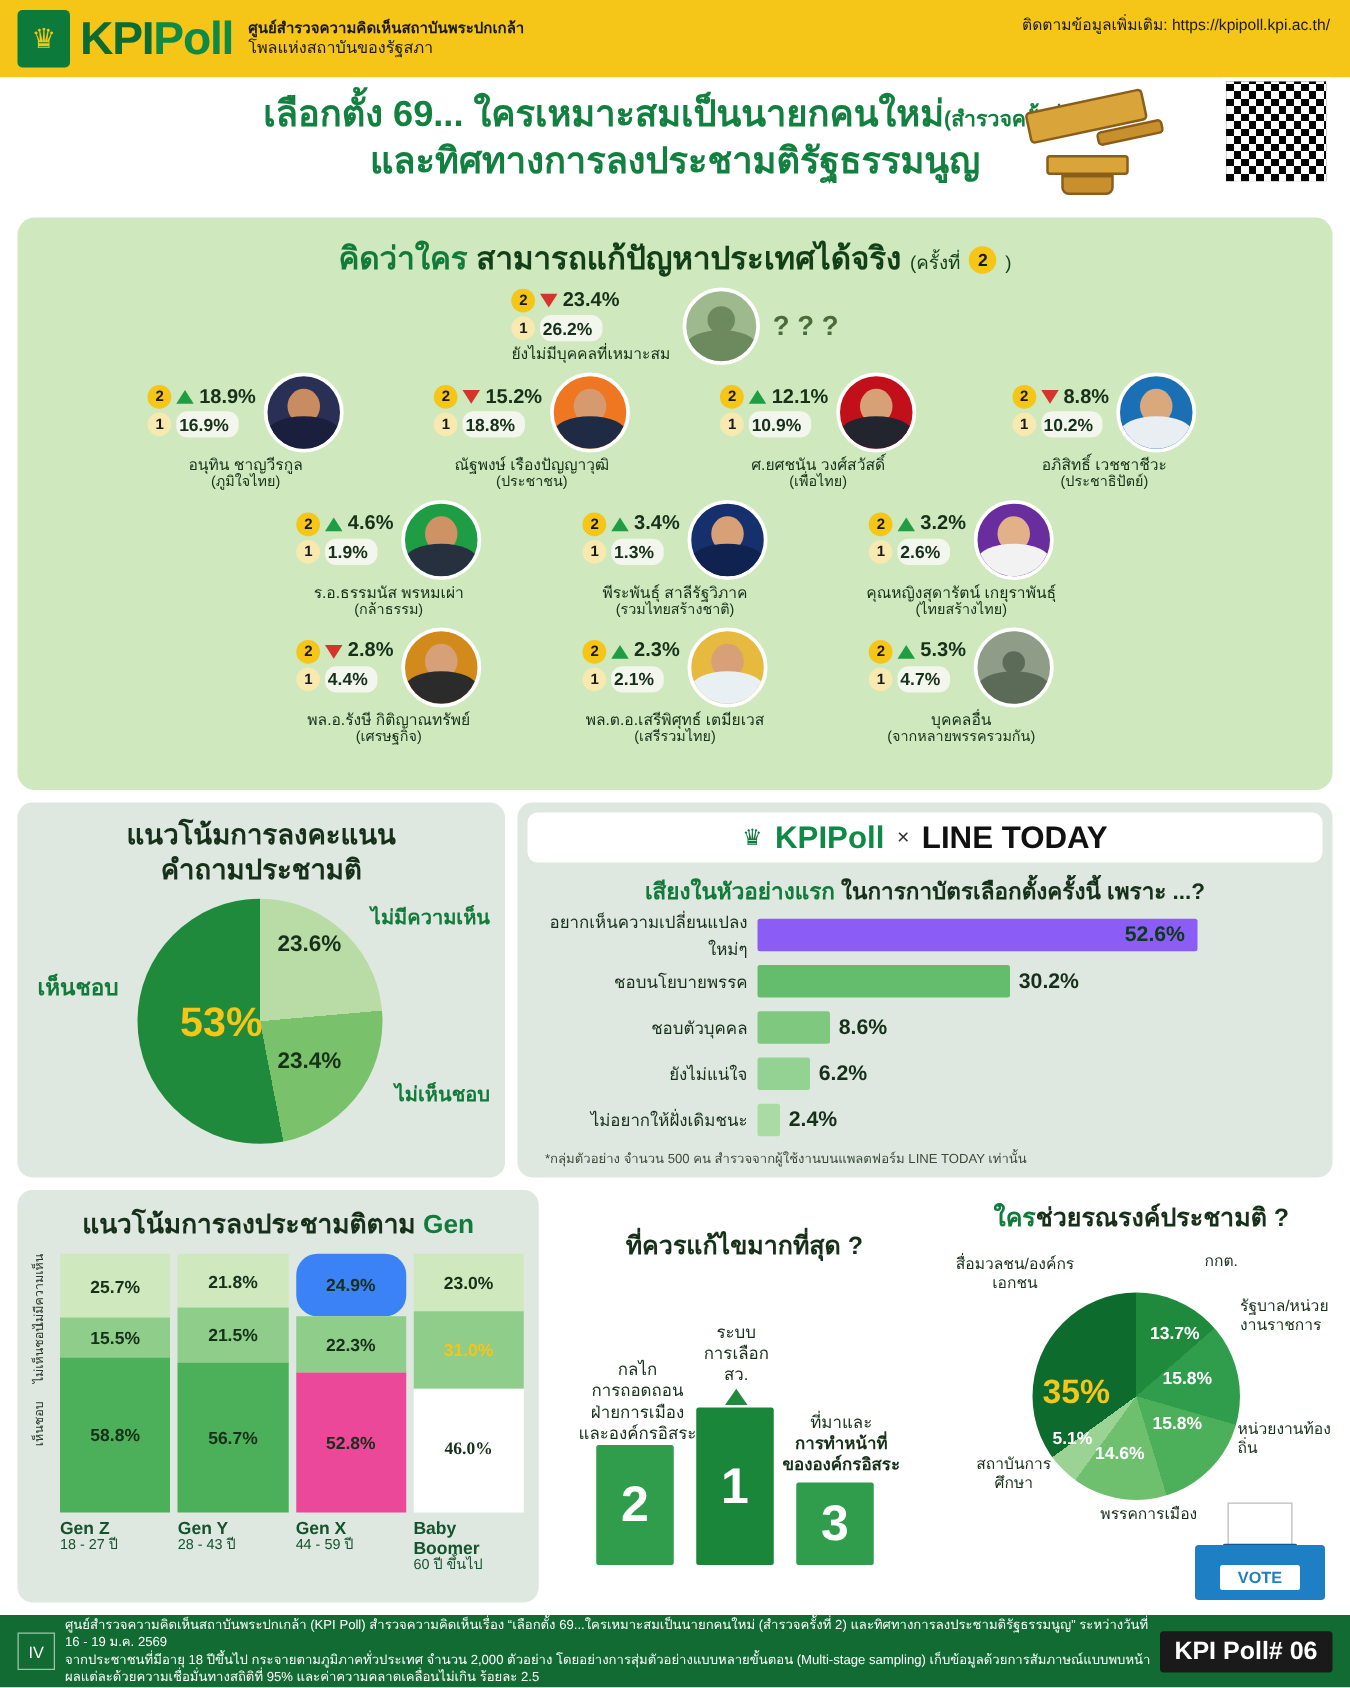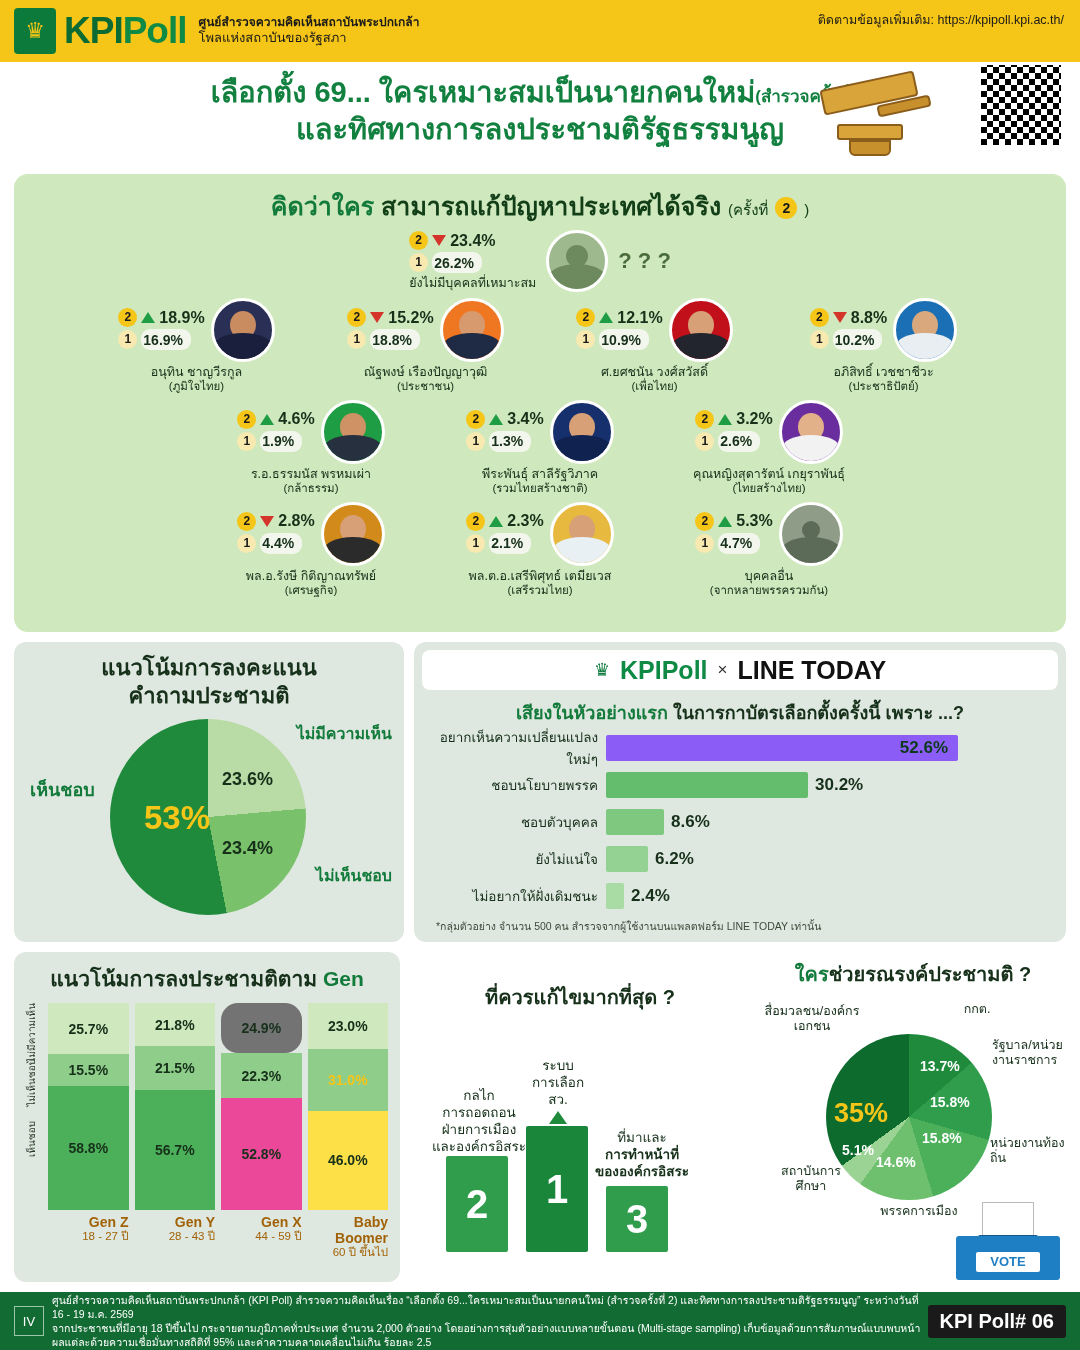--- a/index.html
+++ b/index.html
@@ -214,40 +214,40 @@
   .bar-row { display: flex; align-items: center; height: 30px; margin-bottom: 7px; }
   .bar-label { width: 176px; text-align: right; font-size: 13.5px; color: #16301a; padding-right: 8px; }
   .bar { height: 26px; border-radius: 2px; position: relative; }
   .bar-val { font-size: 17px; font-weight: bold; color: #16301a; margin-left: 7px; }
   .bar-val.inside { position: absolute; right: 10px; top: 3px; margin: 0; color: #0c3a1c; }
   .footnote { font-size: 10.5px; color: #3a4a3a; margin-top: 6px; padding-left: 14px; }
 
   
   .sec3 { display: flex; gap: 10px; margin: 10px 14px 0 14px; height: 330px; }
   .gen-card {
-    width: 386px; background: #dfe8e0; border-radius: 12px; padding: 10px 8px;
+    width: 417px; background: #dfe8e0; border-radius: 12px; padding: 10px 8px;
   }
   .gen-card h3 { text-align: center; font-size: 21px; color: #16301a; }
   .gen-card h3 .grn { color: #127a3a; }
   .stack-area { display: flex; gap: 6px; padding: 8px 4px 0 26px; position: relative; height: 215px; }
   .axis-labels {
     position: absolute; left: 2px; top: 8px; height: 205px; width: 22px;
     font-size: 10px; color: #2a3a2a;
   }
   .axis-labels span {
     position: absolute; writing-mode: vertical-rl; transform: rotate(180deg);
     white-space: nowrap;
   }
   .stack-col { flex: 1; display: flex; flex-direction: column; }
   .seg {
     display: flex; align-items: center; justify-content: center;
     font-size: 14px; font-weight: bold; color: #16301a;
   }
   .gen-names { display: flex; gap: 6px; padding: 4px 4px 0 26px; }
-  .gen-name { flex: 1; text-align: right; font-size: 14px; font-weight: bold; color: #a16207; line-height: 1.15; }
+  .gen-name { flex: 1; text-align: left; font-size: 14px; font-weight: bold; color: #14532d; line-height: 1.15; }
   .gen-name .age { display: block; font-size: 11.5px; font-weight: normal; }
 
   .mid-card { flex: 1; padding: 6px 4px; position: relative; }
   .mid-card h3 { text-align: center; font-size: 20px; color: #16301a; line-height: 1.3; }
   .mid-card h3 .grn { color: #127a3a; }
   .podium-wrap { position: relative; height: 250px; margin-top: 4px; }
   .podium {
     position: absolute; bottom: 12px;
     background: #1f8a3c; border-radius: 2px;
     color: #fff; font-size: 40px; font-weight: bold;
@@ -596,21 +596,21 @@
 
   <div class="pie-card">
     <h3>
       <span>แนวโน้มการลงคะแนน</span><br>
       <span>คำถามประชามติ</span>
     </h3>
     <div class="pie-wrap">
       <div style="position:absolute;left:84px;top:6px;width:196px;height:196px;border-radius:50%;
                   background:conic-gradient(#b9dba6 0deg 85deg,#79c16a 85deg 169deg,#1f8a3c 169deg 360deg);"></div>
       <div class="p-big" style="left:118px;top:86px;font-size:33px;">53%</div>
-      <div style="position:absolute;left:196px;top:56px;font-size:18px;font-weight:bold;color:#16301a;">23.6%</div>
+      <div style="position:absolute;left:196px;top:32px;font-size:18px;font-weight:bold;color:#16301a;">23.6%</div>
       <div style="position:absolute;left:196px;top:125px;font-size:18px;font-weight:bold;color:#16301a;">23.4%</div>
       <div style="position:absolute;left:4px;top:62px;font-size:18px;color:#127a3a;font-weight:bold;">เห็นชอบ</div>
       <div style="position:absolute;right:0;top:8px;font-size:16px;color:#127a3a;font-weight:bold;">ไม่มีความเห็น</div>
       <div style="position:absolute;right:0;top:150px;font-size:16px;color:#127a3a;font-weight:bold;">ไม่เห็นชอบ</div>
     </div>
   </div>
 
   <div class="line-card">
     <div class="line-head">
       <span style="color:#0b7a3b;font-size:18px;">♛</span>
@@ -670,28 +670,28 @@
         <div class="seg" style="height:53px;background:#cfe8bd;">25.7%</div>
         <div class="seg" style="height:33px;background:#8fcd8b;">15.5%</div>
         <div class="seg" style="height:129px;background:#4cb05a;">58.8%</div>
       </div>
       <div class="stack-col">
         <div class="seg" style="height:45px;background:#cfe8bd;">21.8%</div>
         <div class="seg" style="height:45px;background:#8fcd8b;">21.5%</div>
         <div class="seg" style="height:125px;background:#4cb05a;">56.7%</div>
       </div>
       <div class="stack-col">
-        <div class="seg" style="height:52px;background:#737373;border-radius:17px;">24.9%</div>
+        <div class="seg" style="height:52px;background:#3b82f6;border-radius:17px;">24.9%</div>
         <div class="seg" style="height:47px;background:#8fcd8b;">22.3%</div>
         <div class="seg" style="height:116px;background:#ec4899;">52.8%</div>
       </div>
       <div class="stack-col">
         <div class="seg" style="height:48px;background:#cfe8bd;">23.0%</div>
         <div class="seg" style="height:64px;background:#8fcd8b;color:#f5c518;">31.0%</div>
-        <div class="seg" style="height:103px;background:#fde047;">46.0%</div>
+        <div class="seg" style="height:103px;background:#ffffff;font-family:Liberation Serif, serif;">46.0%</div>
       </div>
     </div>
     <div class="gen-names">
       <div class="gen-name"><span>Gen Z</span><span class="age">18 - 27 ปี</span></div>
       <div class="gen-name"><span>Gen Y</span><span class="age">28 - 43 ปี</span></div>
       <div class="gen-name"><span>Gen X</span><span class="age">44 - 59 ปี</span></div>
       <div class="gen-name"><span>Baby Boomer</span><span class="age">60 ปี ขึ้นไป</span></div>
     </div>
   </div>
 

